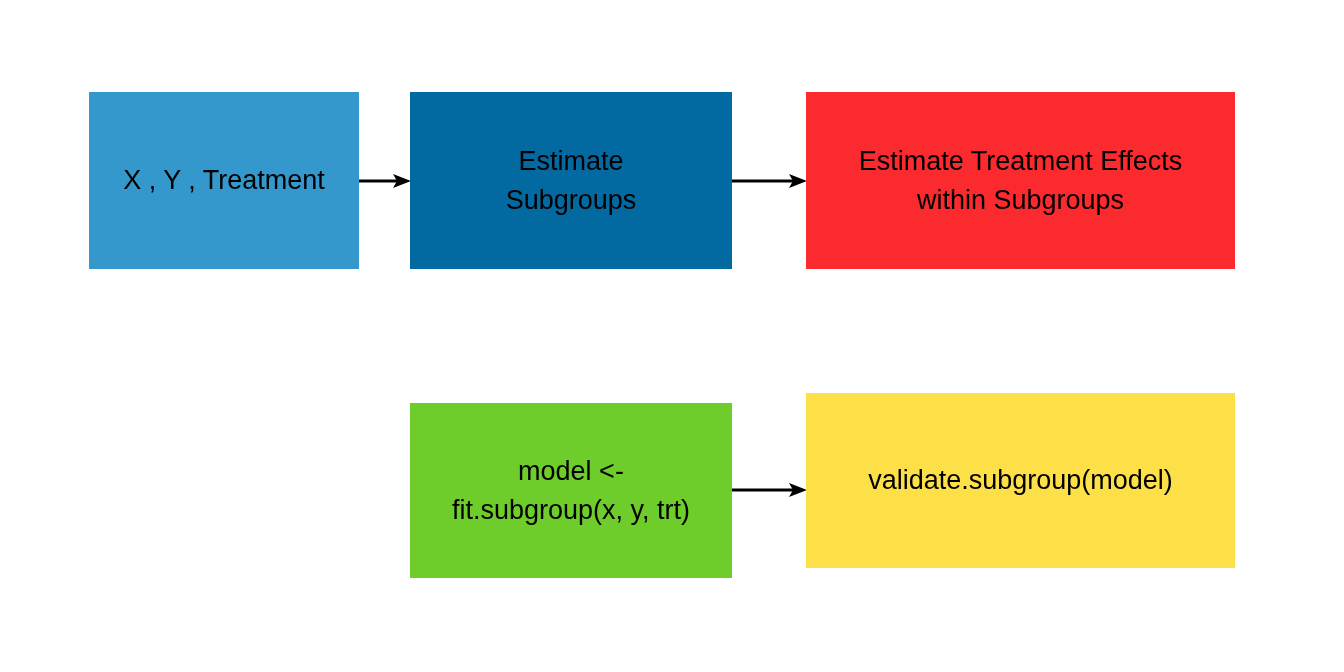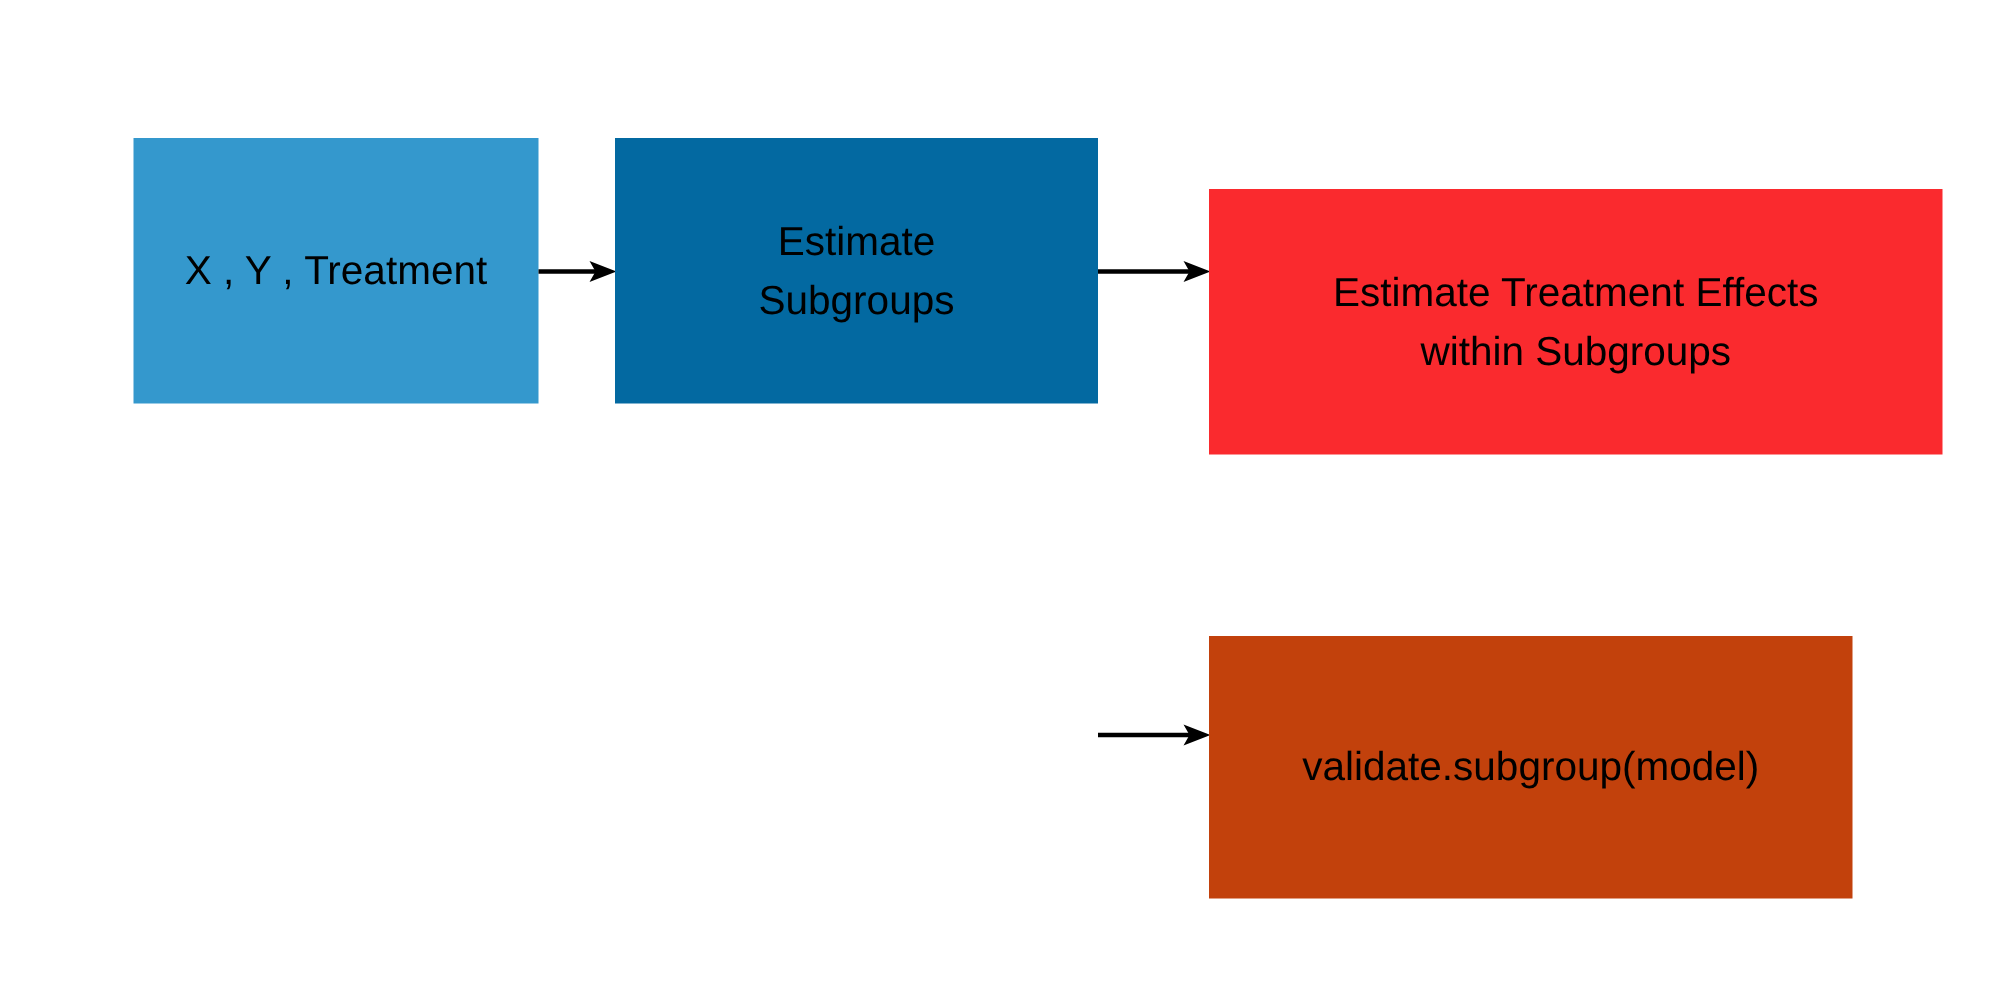--- a/index.html
+++ b/index.html
@@ -44,39 +44,38 @@
   #node-estimate-subgroups {
     left: 410px;
     top: 92px;
     width: 322px;
     height: 177px;
     background: #0369a1;
   }
   #node-estimate-effects {
     left: 806px;
     top: 92px;
-    width: 489px;
+    width: 429px;
     height: 177px;
     background: #fa2a2e;
-    margin-top: 34px;
   }
   
   #node-fit-subgroup {
     left: 410px;
     top: 403px;
     width: 322px;
     height: 175px;
     background: #6ecd2b;
   }
   #node-validate-subgroup {
     left: 806px;
-    top: 424px;
+    top: 393px;
     width: 429px;
     height: 175px;
-    background: #c2410c;
+    background: #fde047;
   }
   
   .arrow-svg {
     position: absolute;
     overflow: visible;
   }
   .arrow-line {
     stroke: #000000;
     stroke-width: 3;
     fill: none;
@@ -105,20 +104,22 @@
 Subgroups</div>
 
   <svg class="arrow-svg" id="arrow-subgroups-to-effects" viewBox="0 0 75 26">
     <line class="arrow-line" x1="0" y1="13" x2="63" y2="13"></line>
     <path class="arrow-head" d="M 75 13 L 57 6 L 61 13 L 57 20 Z"></path>
   </svg>
 
   <div class="node" id="node-estimate-effects">Estimate Treatment Effects
 within Subgroups</div>
 
+  <div class="node" id="node-fit-subgroup">model &lt;-
+fit.subgroup(x, y, trt)</div>
 
   <svg class="arrow-svg" id="arrow-fit-to-validate" viewBox="0 0 75 26">
     <line class="arrow-line" x1="0" y1="13" x2="63" y2="13"></line>
     <path class="arrow-head" d="M 75 13 L 57 6 L 61 13 L 57 20 Z"></path>
   </svg>
 
   <div class="node" id="node-validate-subgroup">validate.subgroup(model)</div>
 
 </div>
 

